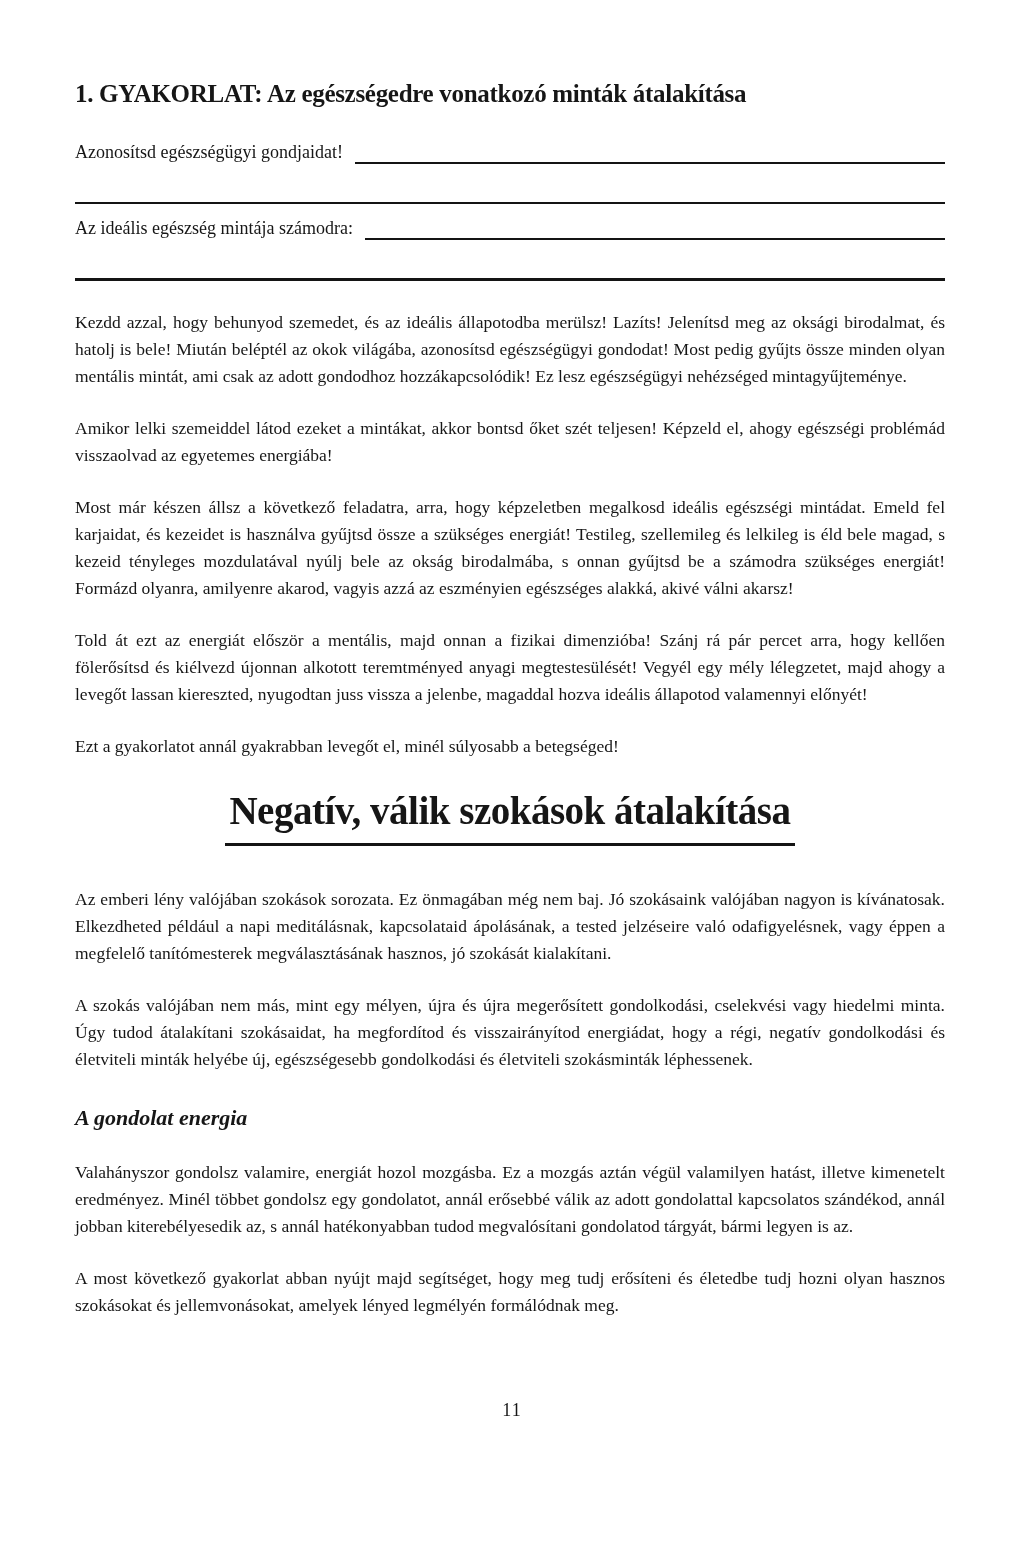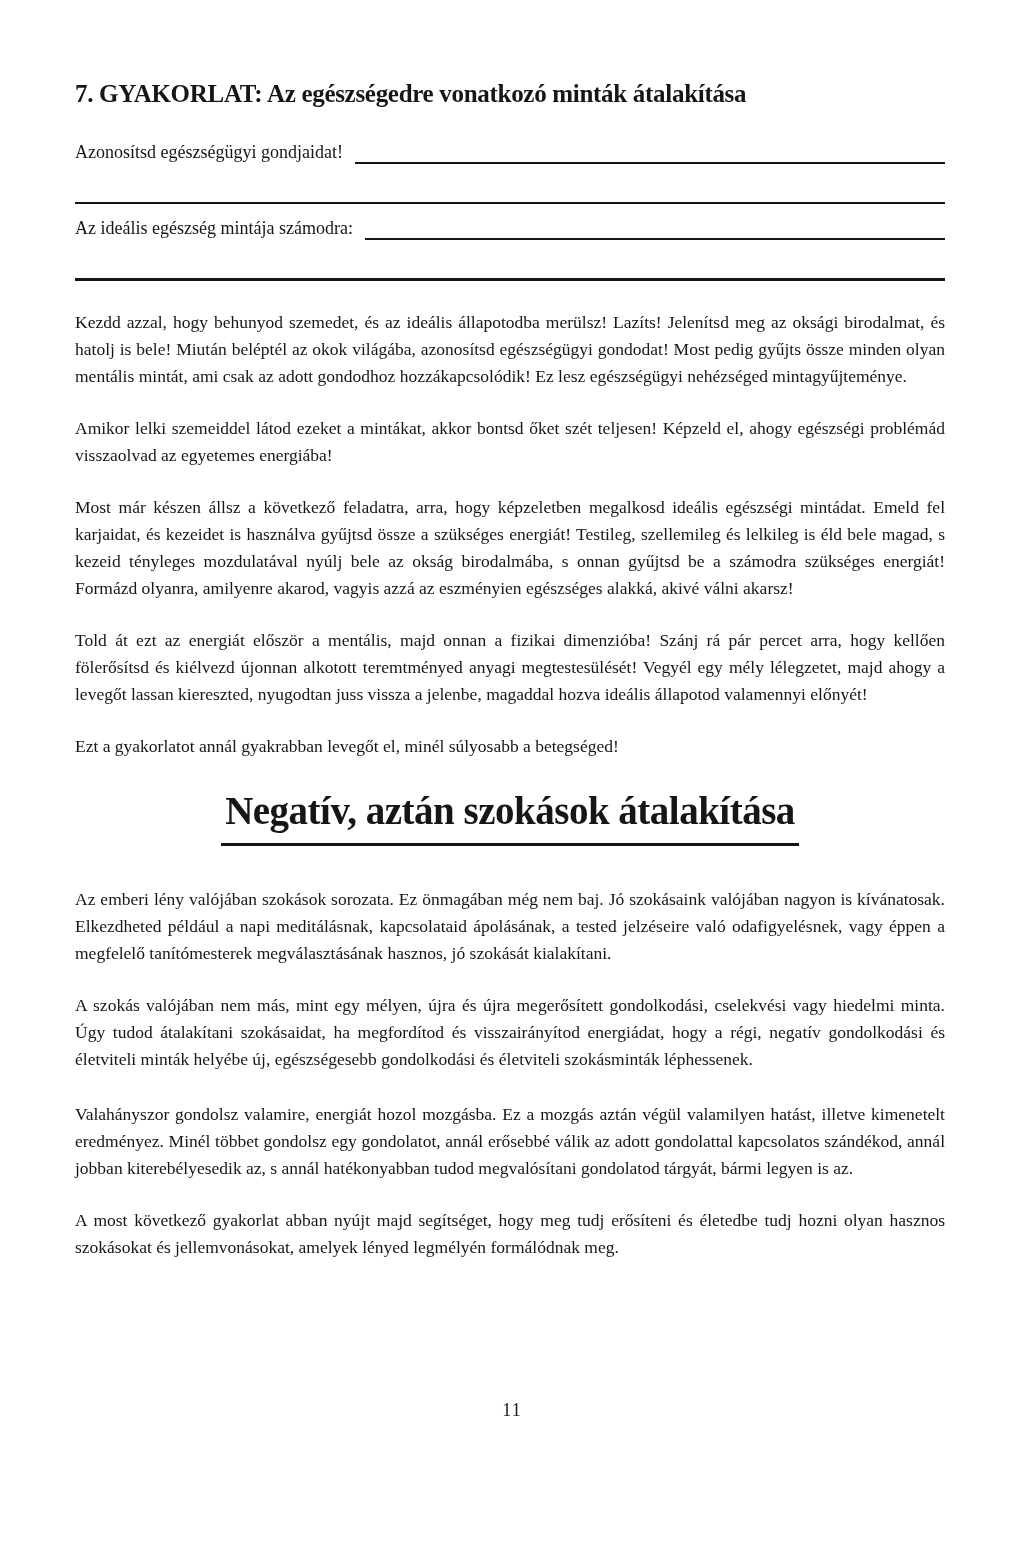--- a/index.html
+++ b/index.html
@@ -83,21 +83,21 @@
     text-align: center;
     font-size: 18px;
     letter-spacing: 1px;
   }
 </style>
 </head>
 <body>
 
 <div class="page">
 
-  <h1 class="doc-title">7. GYAKORLAT: Az egészségedre vonatkozó minták átalakítása</h1>
+  <h1 class="doc-title">1. GYAKORLAT: Az egészségedre vonatkozó minták átalakítása</h1>
 
   <div class="form-row">
     <span class="form-label">Azonosítsd egészségügyi gondjaidat!</span>
     <span class="write-line"></span>
   </div>
   <div class="full-line"></div>
 
   <div class="form-row row-gap">
     <span class="form-label">Az ideális egészség mintája számodra:</span>
     <span class="write-line"></span>
@@ -106,28 +106,29 @@
 
   <div class="body-copy">
     <p>Kezdd azzal, hogy behunyod szemedet, és az ideális állapotodba merülsz! Lazíts! Jelenítsd meg az oksági birodalmat, és hatolj is bele! Miután beléptél az okok világába, azonosítsd egészségügyi gondodat! Most pedig gyűjts össze minden olyan mentális mintát, ami csak az adott gondodhoz hozzákapcsolódik! Ez lesz egészségügyi nehézséged mintagyűjteménye.</p>
     <p>Amikor lelki szemeiddel látod ezeket a mintákat, akkor bontsd őket szét teljesen! Képzeld el, ahogy egészségi problémád visszaolvad az egyetemes energiába!</p>
     <p>Most már készen állsz a következő feladatra, arra, hogy képzeletben megalkosd ideális egészségi mintádat. Emeld fel karjaidat, és kezeidet is használva gyűjtsd össze a szükséges energiát! Testileg, szellemileg és lelkileg is éld bele magad, s kezeid tényleges mozdulatával nyúlj bele az okság birodalmába, s onnan gyűjtsd be a számodra szükséges energiát! Formázd olyanra, amilyenre akarod, vagyis azzá az eszményien egészséges alakká, akivé válni akarsz!</p>
     <p>Told át ezt az energiát először a mentális, majd onnan a fizikai dimenzióba! Szánj rá pár percet arra, hogy kellően fölerősítsd és kiélvezd újonnan alkotott teremtményed anyagi megtestesülését! Vegyél egy mély lélegzetet, majd ahogy a levegőt lassan kiereszted, nyugodtan juss vissza a jelenbe, magaddal hozva ideális állapotod valamennyi előnyét!</p>
     <p>Ezt a gyakorlatot annál gyakrabban levegőt el, minél súlyosabb a betegséged!</p>
   </div>
 
   <div class="section-heading-wrap">
-    <h2 class="section-heading">Negatív, aztán szokások átalakítása</h2>
+    <h2 class="section-heading">Negatív, válik szokások átalakítása</h2>
   </div>
 
   <div class="body-copy">
     <p>Az emberi lény valójában szokások sorozata. Ez önmagában még nem baj. Jó szokásaink valójában nagyon is kívánatosak. Elkezdheted például a napi meditálásnak, kapcsolataid ápolásának, a tested jelzéseire való odafigyelésnek, vagy éppen a megfelelő tanítómesterek megválasztásának hasznos, jó szokását kialakítani.</p>
     <p>A szokás valójában nem más, mint egy mélyen, újra és újra megerősített gondolkodási, cselekvési vagy hiedelmi minta. Úgy tudod átalakítani szokásaidat, ha megfordítod és visszairányítod energiádat, hogy a régi, negatív gondolkodási és életviteli minták helyébe új, egészségesebb gondolkodási és életviteli szokásminták léphessenek.</p>
   </div>
 
+  <h3 class="sub-heading">A gondolat energia</h3>
 
   <div class="body-copy">
     <p>Valahányszor gondolsz valamire, energiát hozol mozgásba. Ez a mozgás aztán végül valamilyen hatást, illetve kimenetelt eredményez. Minél többet gondolsz egy gondolatot, annál erősebbé válik az adott gondolattal kapcsolatos szándékod, annál jobban kiterebélyesedik az, s annál hatékonyabban tudod megvalósítani gondolatod tárgyát, bármi legyen is az.</p>
     <p>A most következő gyakorlat abban nyújt majd segítséget, hogy meg tudj erősíteni és életedbe tudj hozni olyan hasznos szokásokat és jellemvonásokat, amelyek lényed legmélyén formálódnak meg.</p>
   </div>
 
 </div>
 
 <div class="page-number">11</div>
 

